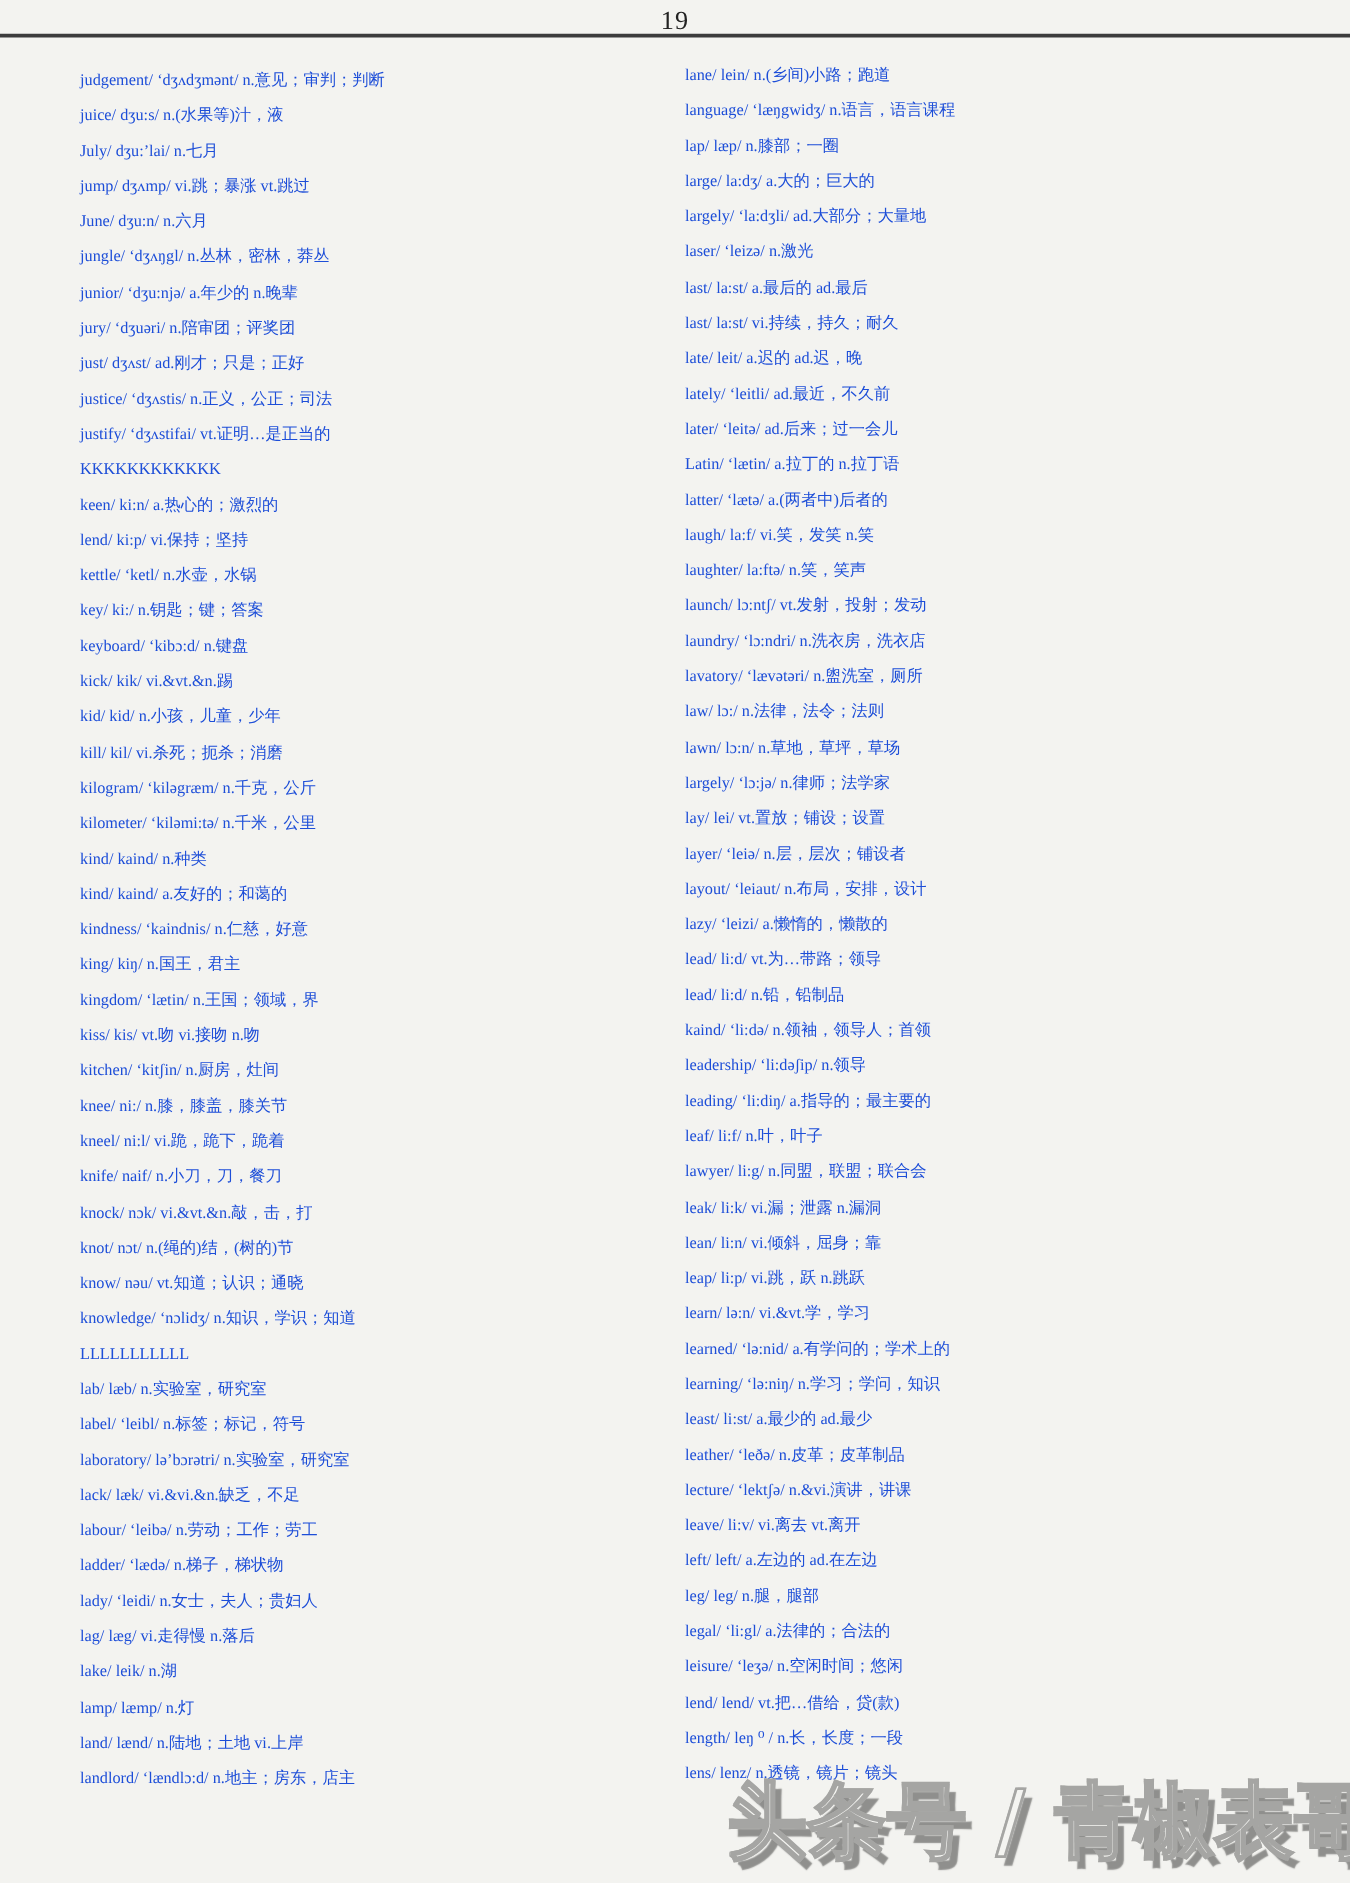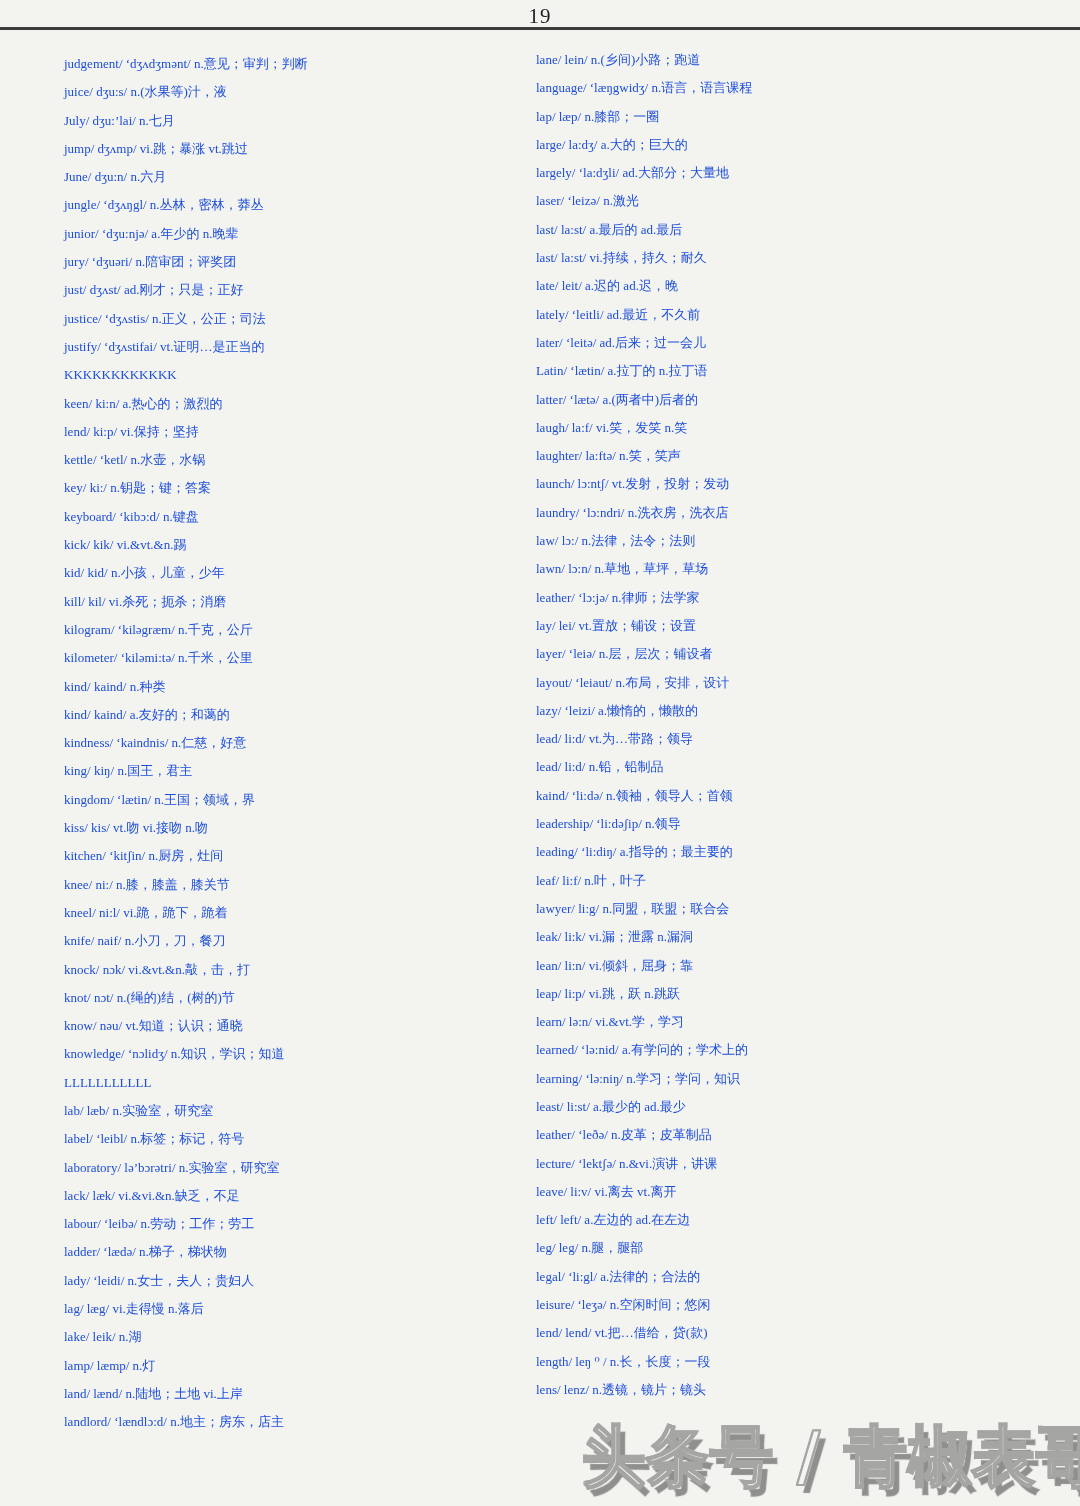--- a/index.html
+++ b/index.html
@@ -21,21 +21,21 @@
     background:#3c3c3c;
   }
   .col{
     position:absolute;
     font-size:13px;
     line-height:28.3px;
     white-space:nowrap;
     color:#1d4ed8;
   }
   .col-left{left:64px;top:50px;width:495px;}
-  .col-right{left:536px;top:46px;width:522px;}
+  .col-right{left:548px;top:46px;width:522px;}
   .entry{height:28.3px;}
   .watermark{
     position:absolute;left:582px;top:1412px;width:498px;
     font-family:"DejaVu Sans","Liberation Sans",sans-serif;
     font-size:63px;font-weight:bold;letter-spacing:1px;
     white-space:nowrap;
     color:#f4f4f1;
     -webkit-text-stroke:2px #a5a5a3;
     text-shadow:
       -1px -1px 0 #ababa9, 1px -1px 0 #ababa9,
@@ -113,23 +113,24 @@
       <div class="entry">last/ la:st/ vi.持续，持久；耐久</div>
       <div class="entry">late/ leit/ a.迟的 ad.迟，晚</div>
       <div class="entry">lately/ ‘leitli/ ad.最近，不久前</div>
       <div class="entry">later/ ‘leitə/ ad.后来；过一会儿</div>
       <div class="entry">Latin/ ‘lætin/ a.拉丁的 n.拉丁语</div>
       <div class="entry">latter/ ‘lætə/ a.(两者中)后者的</div>
       <div class="entry">laugh/ la:f/ vi.笑，发笑 n.笑</div>
       <div class="entry">laughter/ la:ftə/ n.笑，笑声</div>
       <div class="entry">launch/ lɔ:ntʃ/ vt.发射，投射；发动</div>
       <div class="entry">laundry/ ‘lɔ:ndri/ n.洗衣房，洗衣店</div>
+      <div class="entry">lavatory/ ‘lævətəri/ n.盥洗室，厕所</div>
       <div class="entry">law/ lɔ:/ n.法律，法令；法则</div>
       <div class="entry">lawn/ lɔ:n/ n.草地，草坪，草场</div>
-      <div class="entry">leather/ ‘lɔ:jə/ n.律师；法学家</div>
+      <div class="entry">largely/ ‘lɔ:jə/ n.律师；法学家</div>
       <div class="entry">lay/ lei/ vt.置放；铺设；设置</div>
       <div class="entry">layer/ ‘leiə/ n.层，层次；铺设者</div>
       <div class="entry">layout/ ‘leiaut/ n.布局，安排，设计</div>
       <div class="entry">lazy/ ‘leizi/ a.懒惰的，懒散的</div>
       <div class="entry">lead/ li:d/ vt.为…带路；领导</div>
       <div class="entry">lead/ li:d/ n.铅，铅制品</div>
       <div class="entry">kaind/ ‘li:də/ n.领袖，领导人；首领</div>
       <div class="entry">leadership/ ‘li:dəʃip/ n.领导</div>
       <div class="entry">leading/ ‘li:diŋ/ a.指导的；最主要的</div>
       <div class="entry">leaf/ li:f/ n.叶，叶子</div>

